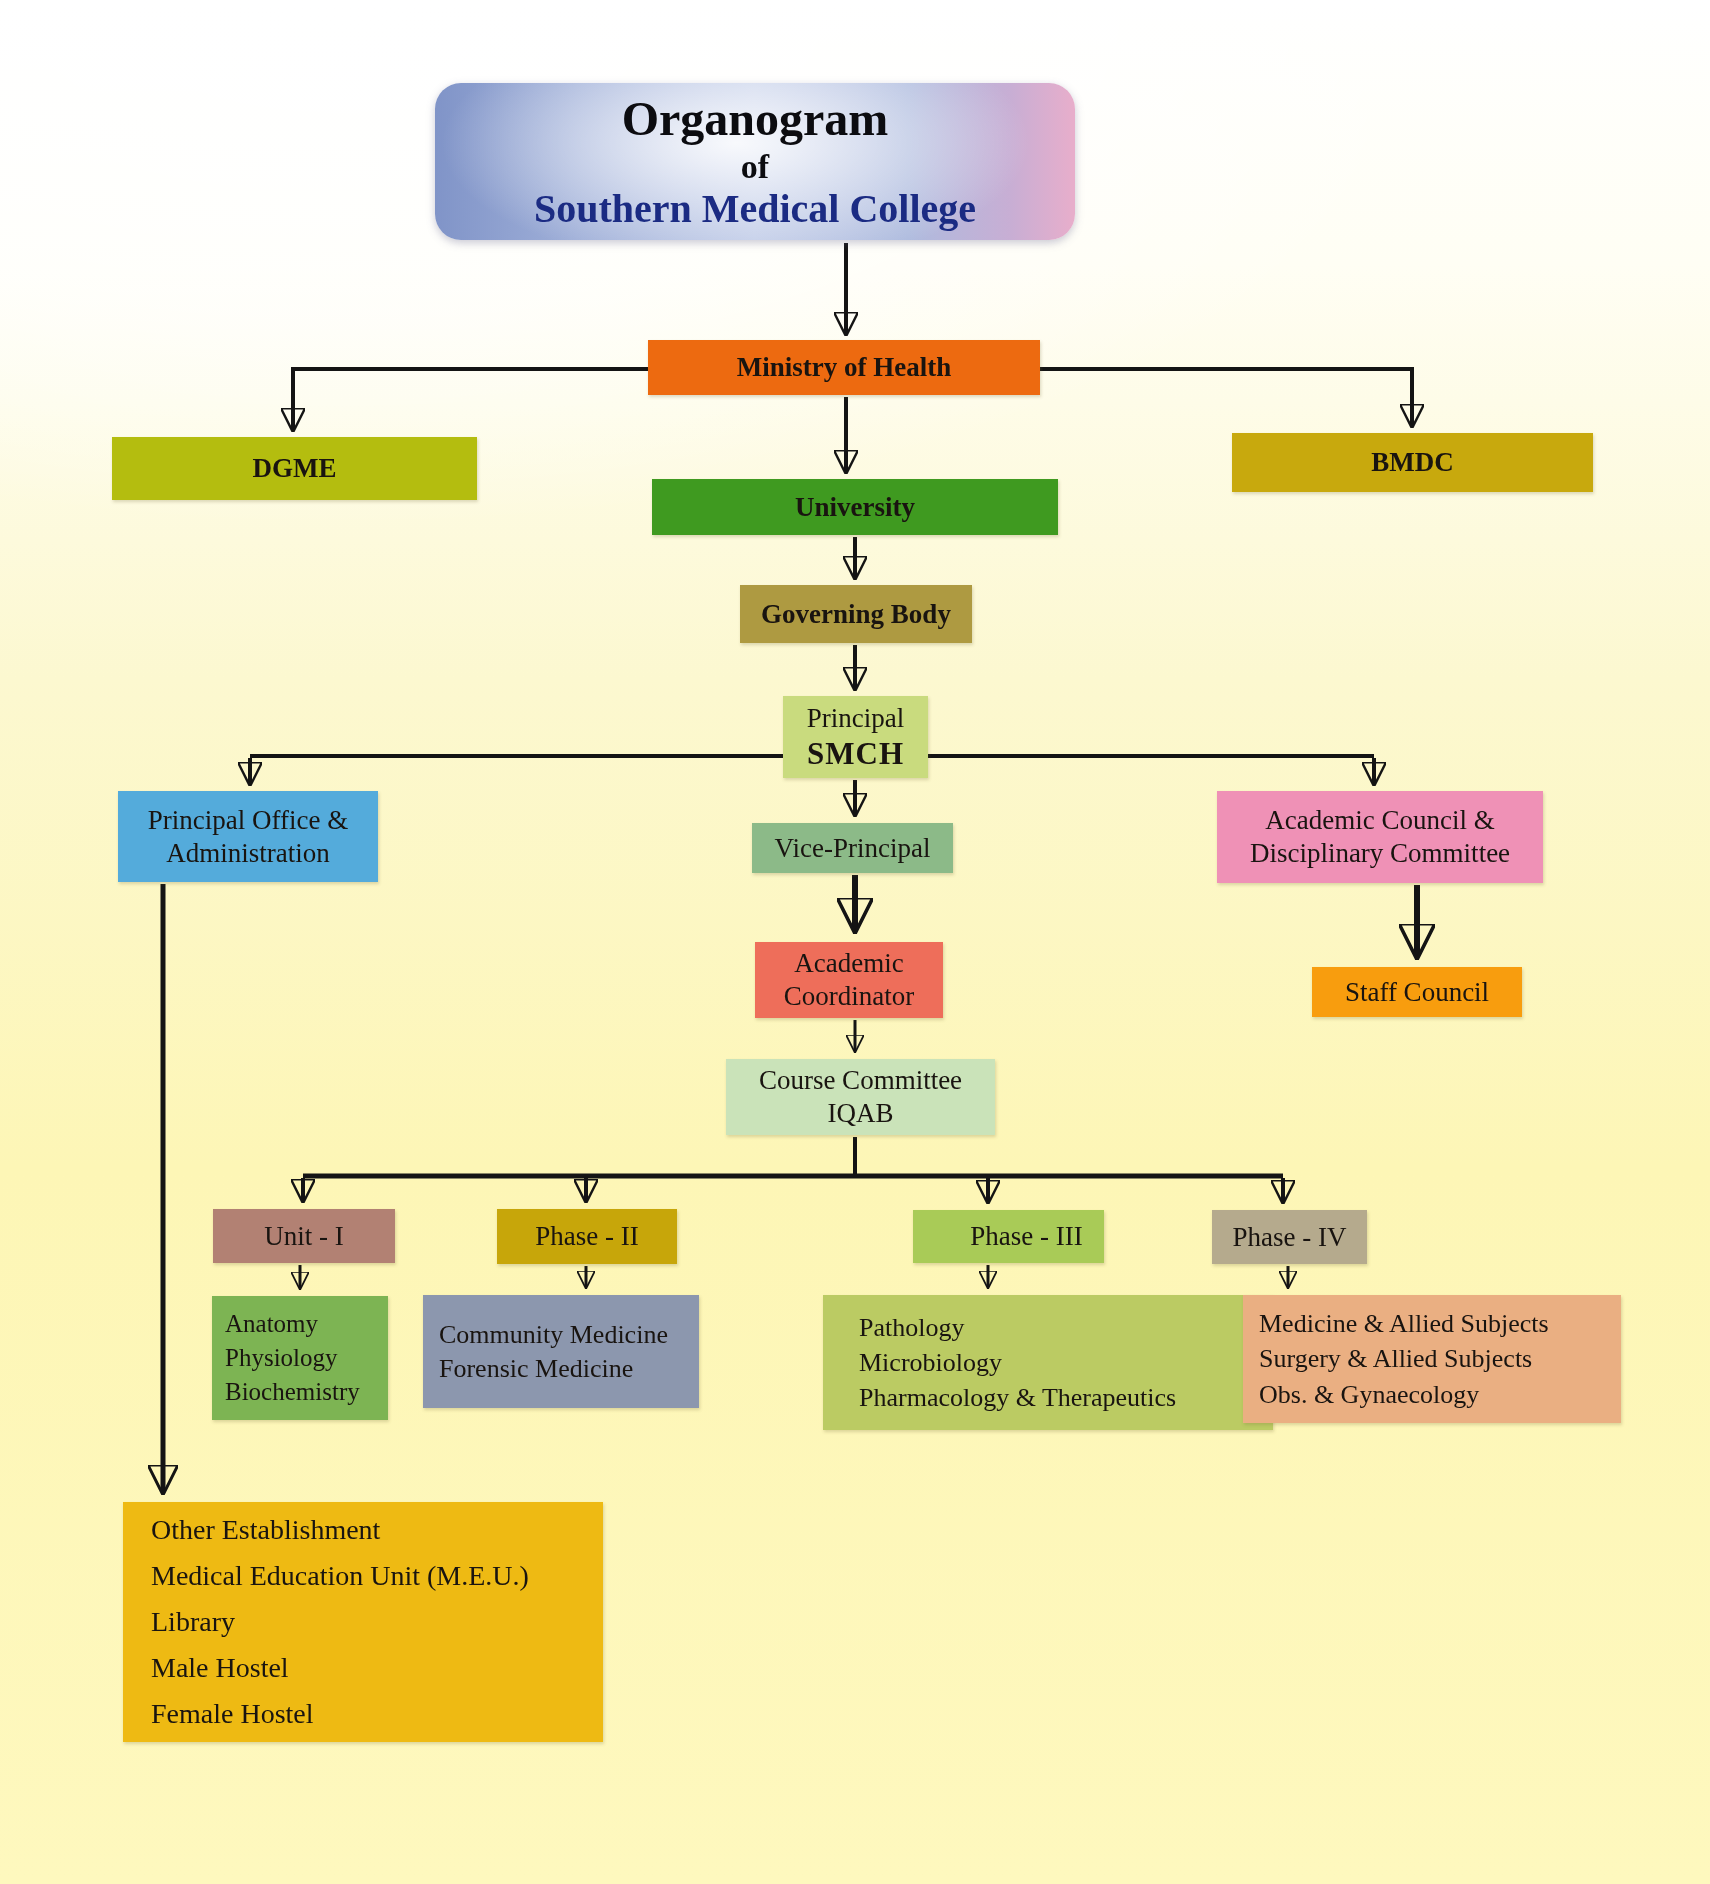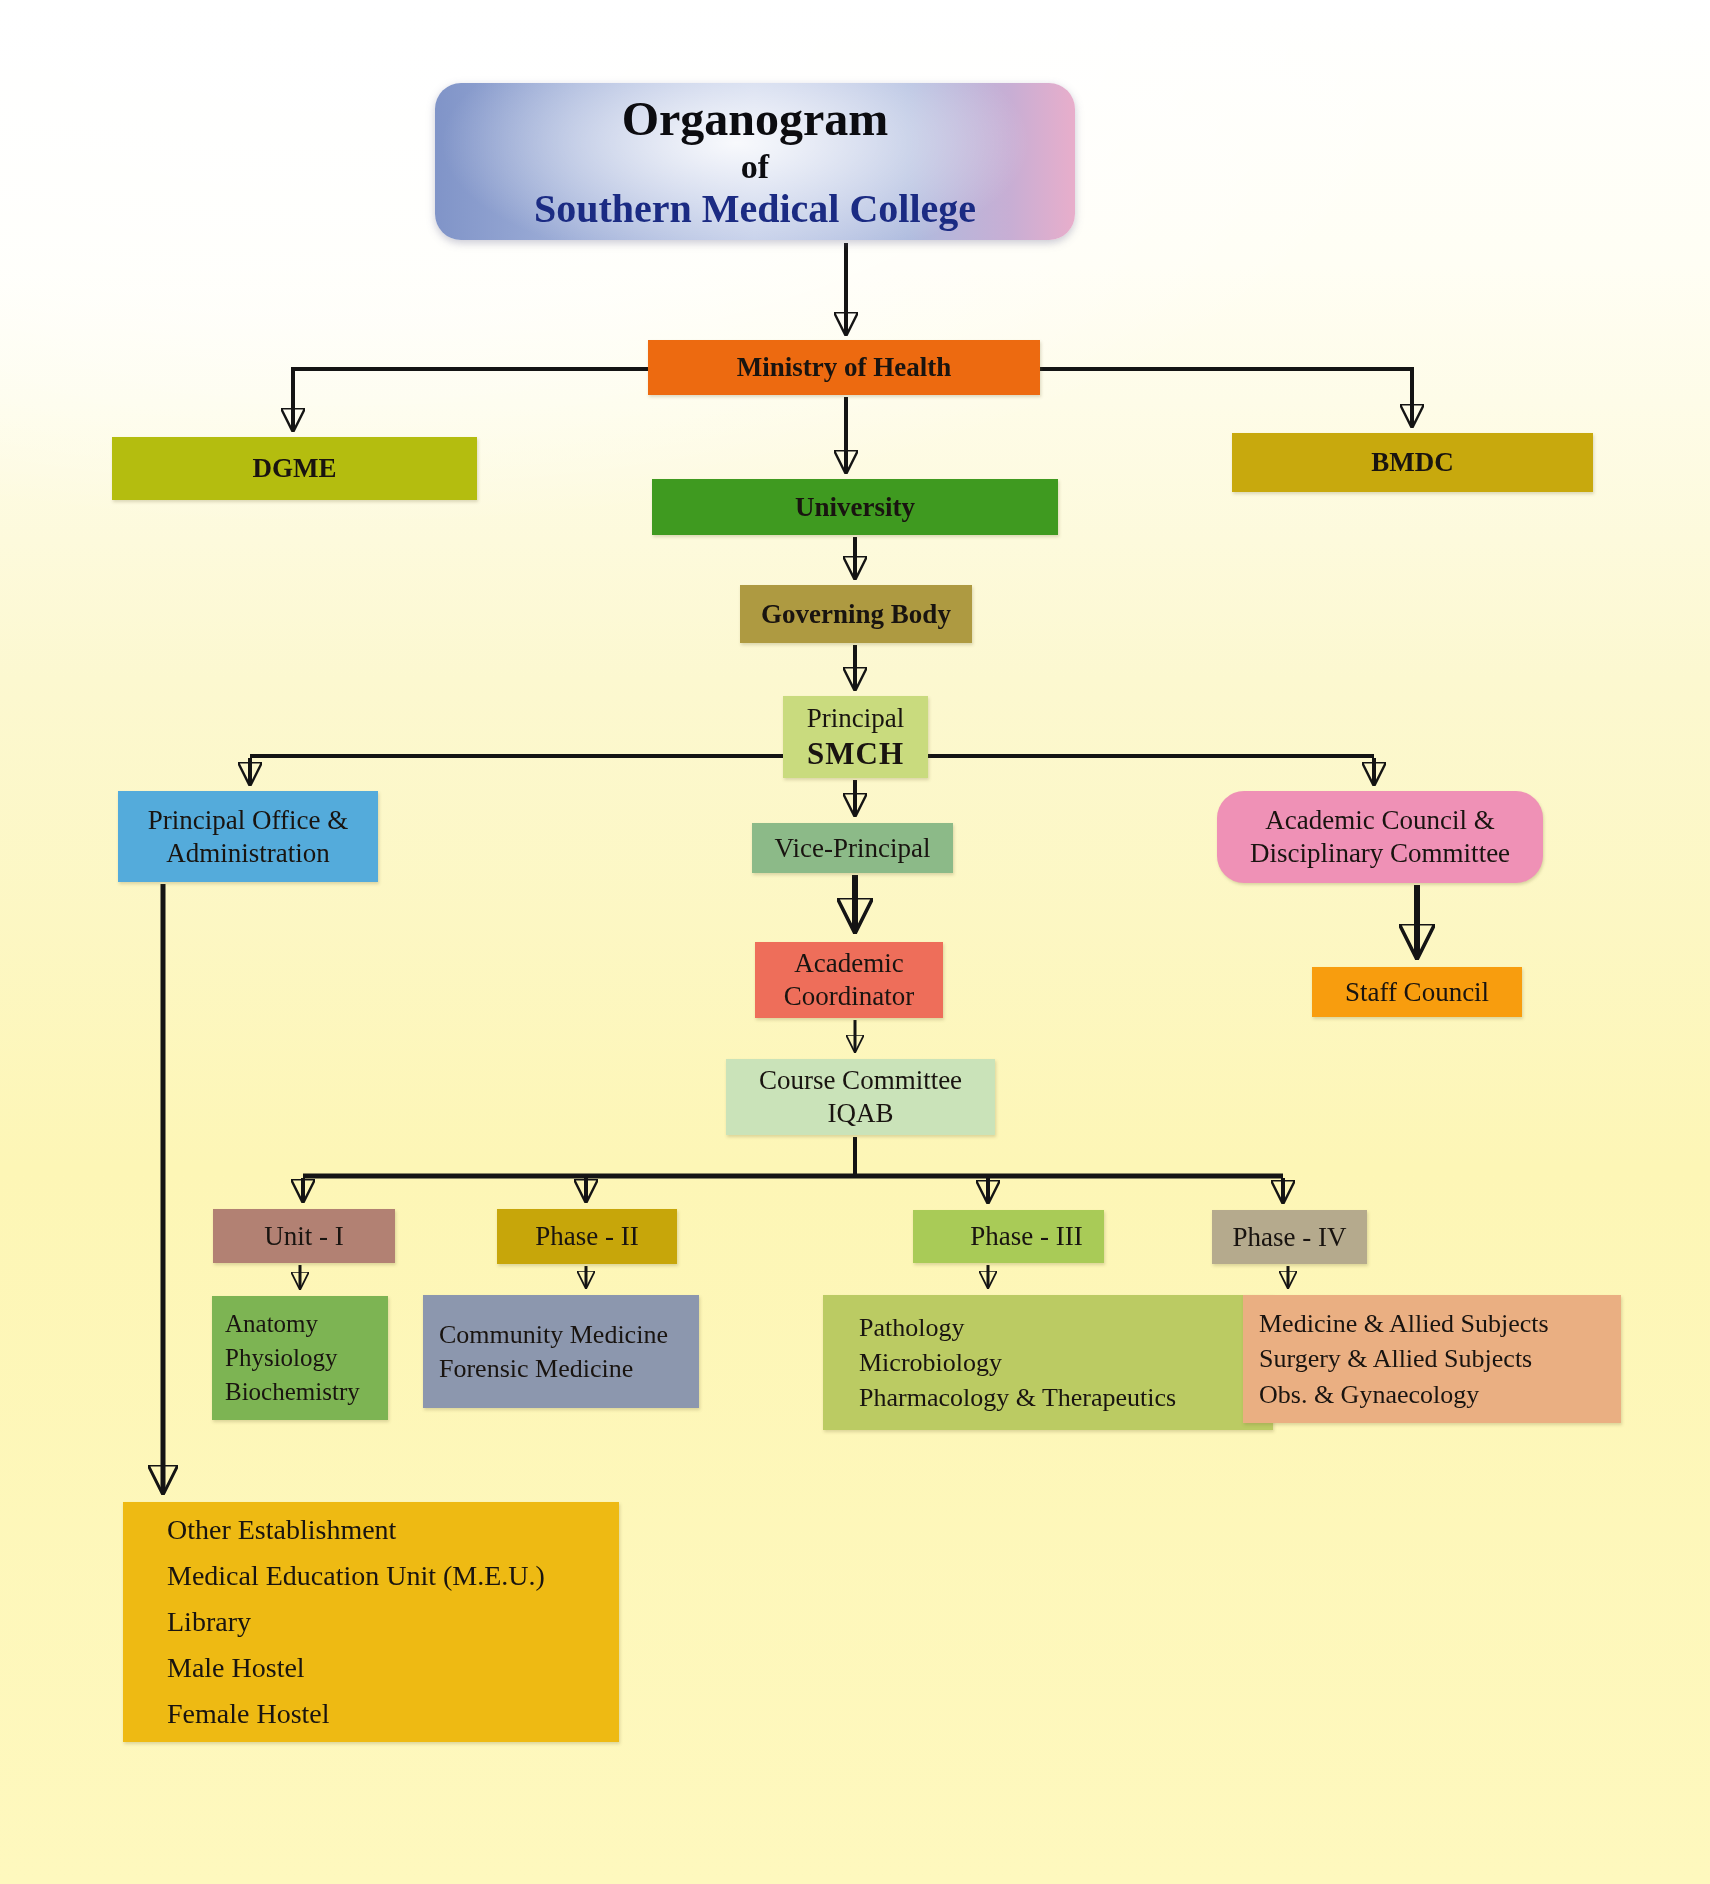--- a/index.html
+++ b/index.html
@@ -49,21 +49,21 @@
   #coordinator{left:755px; top:942px; width:188px;height:76px;}
   #course     {left:726px; top:1059px;width:269px;height:76px;}
   #phase1     {left:213px; top:1209px;width:182px;height:54px;}
   #phase2     {left:497px; top:1209px;width:180px;height:55px;}
   #phase3     {left:913px; top:1210px;width:155px;height:53px;}
   #phase4     {left:1212px;top:1210px;width:155px;height:54px;}
   #subjects1  {left:212px; top:1296px;width:163px;height:124px;font-size:25px;padding-left:13px;line-height:1.35;}
   #subjects2  {left:423px; top:1295px;width:260px;height:113px;font-size:26px;padding-left:16px;line-height:1.3;}
   #subjects3  {left:823px; top:1295px;width:414px;height:135px;font-size:26px;padding-left:36px;line-height:1.35;}
   #subjects4  {left:1243px;top:1295px;width:362px;height:128px;font-size:26px;padding-left:16px;line-height:1.35;}
-  #other      {left:123px; top:1502px;width:452px;height:240px;font-size:28px;padding-left:44px;line-height:1.65;}
+  #other      {left:123px; top:1502px;width:452px;height:240px;font-size:28px;padding-left:28px;line-height:1.65;}
   #principal .ln2{font-weight:bold;font-size:31px;letter-spacing:1px;}
 </style>
 </head>
 <body>
 
 <div id="canvas">
 
   <svg class="wires" width="1710" height="1884" viewBox="0 0 1710 1884">
     <defs>
       <marker id="ah" viewBox="0 0 10 10" refX="9" refY="5" markerWidth="6" markerHeight="6" orient="auto" markerUnits="strokeWidth">
@@ -121,21 +121,21 @@
   <div class="node" id="principal" style="background: rgb(201, 219, 126);">
     <span class="ln">Principal</span>
     <span class="ln ln2">SMCH</span>
   </div>
 
   <div class="node" id="office" style="background: rgb(84, 171, 219);">
     <span class="ln">Principal Office &amp;</span>
     <span class="ln">Administration</span>
   </div>
 
-  <div class="node" id="council" style="background: rgb(239, 145, 182); border-radius: 27px;">
+  <div class="node" id="council" style="background: rgb(239, 145, 182);">
     <span class="ln">Academic Council &amp;</span>
     <span class="ln">Disciplinary Committee</span>
   </div>
 
   <div class="node" id="vice" style="background: rgb(140, 186, 136);">
     <span class="ln">Vice-Principal</span>
   </div>
 
   <div class="node" id="staff" style="background: rgb(248, 157, 14);">
     <span class="ln">Staff Council</span>

